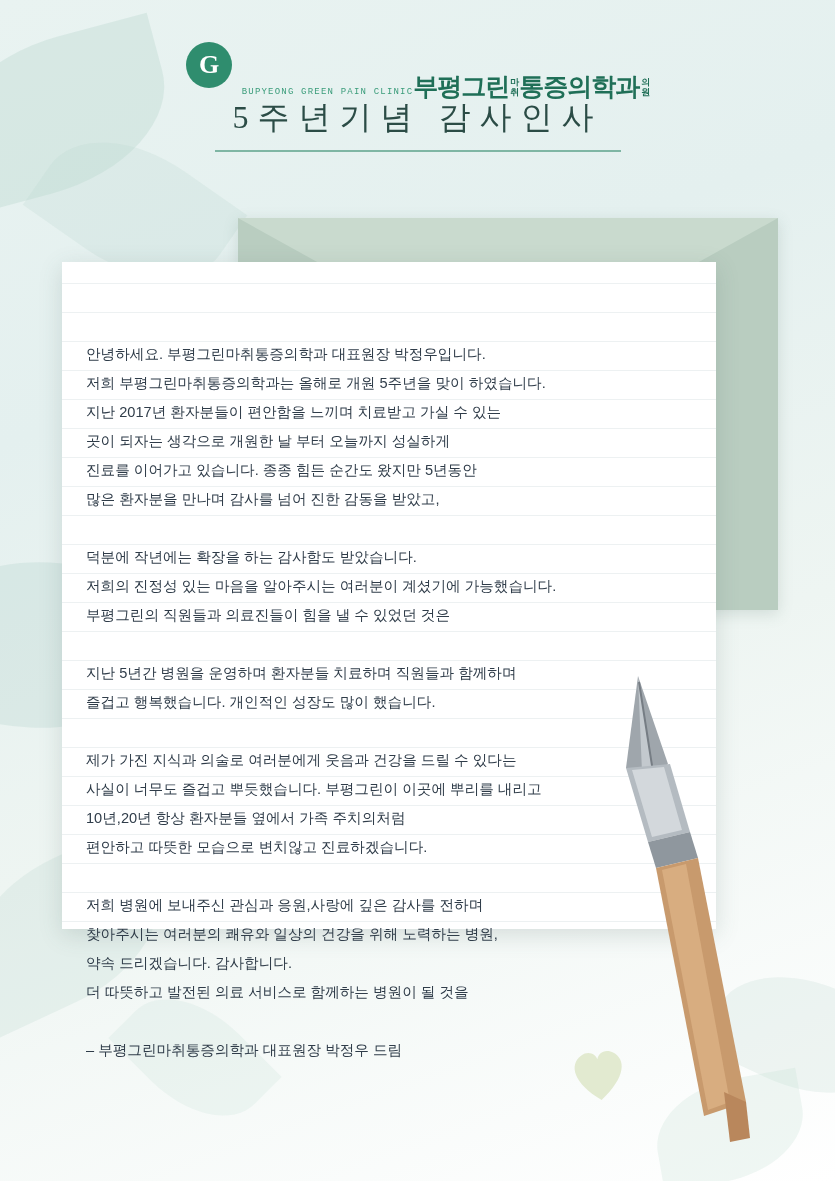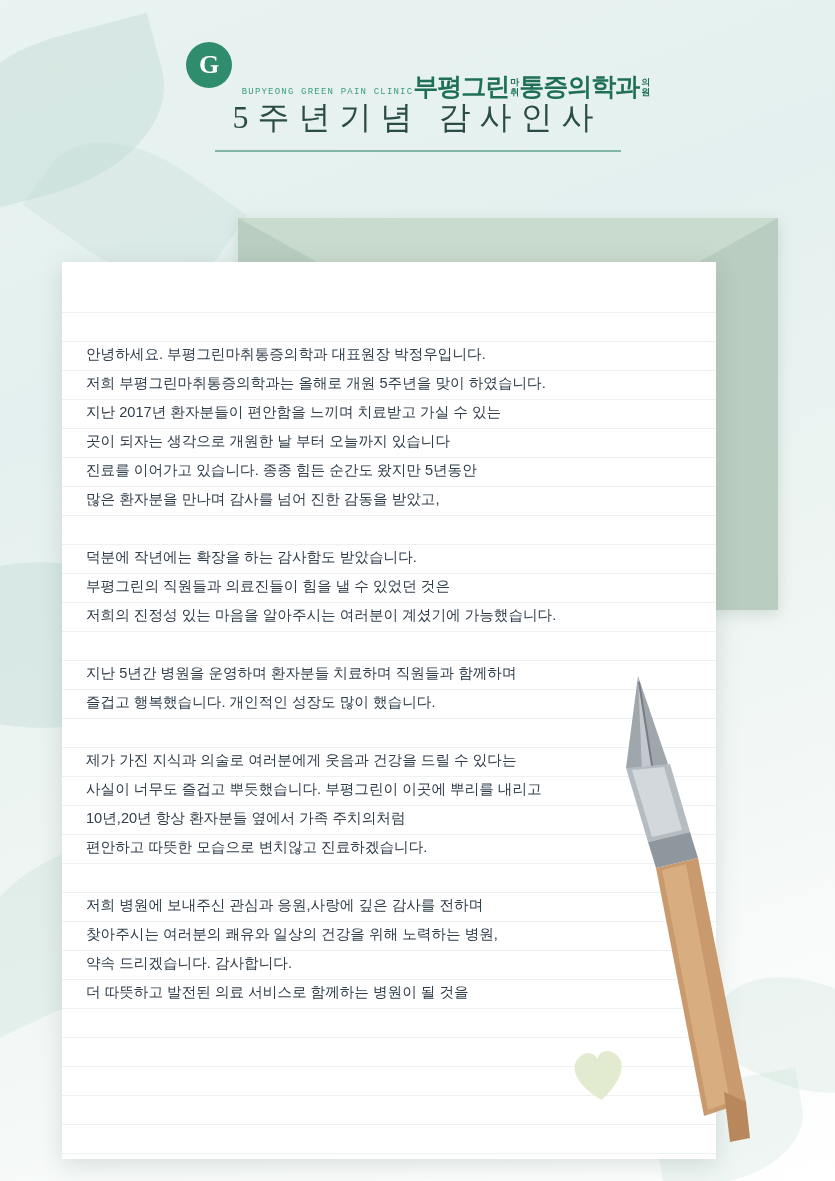--- a/index.html
+++ b/index.html
@@ -139,21 +139,21 @@
     border-right: 270px solid transparent;
     border-top: 150px solid #c9dace;
   }
 
   
   .letter {
     position: absolute;
     left: 62px;
     top: 262px;
     width: 654px;
-    height: 897px;
+    height: 667px;
     background: #ffffff;
     box-shadow: 0 6px 22px rgba(70,100,95,0.18);
     background-image: repeating-linear-gradient(
       to bottom,
       rgba(255,255,255,0) 0px,
       rgba(255,255,255,0) 28px,
       #edf1f2 28px,
       #edf1f2 29px
     );
     background-position: 0 22px;
@@ -236,45 +236,48 @@
   </div>
 
   <div class="envelope"></div>
 
   <div class="letter">
     <div class="letter-body">
       <div class="para">
         <p>안녕하세요. 부평그린마취통증의학과 대표원장 박정우입니다.</p>
         <p>저희 부평그린마취통증의학과는 올해로 개원 5주년을 맞이 하였습니다.</p>
         <p>지난 2017년 환자분들이 편안함을 느끼며 치료받고 가실 수 있는</p>
-        <p>곳이 되자는 생각으로 개원한 날 부터 오늘까지 있습니다</p>
+        <p>곳이 되자는 생각으로 개원한 날 부터 오늘까지 성실하게</p>
         <p>진료를 이어가고 있습니다. 종종 힘든 순간도 왔지만 5년동안</p>
         <p>많은 환자분을 만나며 감사를 넘어 진한 감동을 받았고,</p>
       </div>
       <div class="para">
         <p>덕분에 작년에는 확장을 하는 감사함도 받았습니다.</p>
+        <p>저희의 진정성 있는 마음을 알아주시는 여러분이 계셨기에 가능했습니다.</p>
         <p>부평그린의 직원들과 의료진들이 힘을 낼 수 있었던 것은</p>
-        <p>저희의 진정성 있는 마음을 알아주시는 여러분이 계셨기에 가능했습니다.</p>
       </div>
       <div class="para">
         <p>지난 5년간 병원을 운영하며 환자분들 치료하며 직원들과 함께하며</p>
         <p>즐겁고 행복했습니다. 개인적인 성장도 많이 했습니다.</p>
       </div>
       <div class="para">
         <p>제가 가진 지식과 의술로 여러분에게 웃음과 건강을 드릴 수 있다는</p>
         <p>사실이 너무도 즐겁고 뿌듯했습니다. 부평그린이 이곳에 뿌리를 내리고</p>
         <p>10년,20년 항상 환자분들 옆에서 가족 주치의처럼</p>
         <p>편안하고 따뜻한 모습으로 변치않고 진료하겠습니다.</p>
       </div>
       <div class="para">
         <p>저희 병원에 보내주신 관심과 응원,사랑에 깊은 감사를 전하며</p>
         <p>찾아주시는 여러분의 쾌유와 일상의 건강을 위해 노력하는 병원,</p>
         <p>약속 드리겠습니다. 감사합니다.</p>
         <p>더 따뜻하고 발전된 의료 서비스로 함께하는 병원이 될 것을</p>
       </div>
+      <div class="sign">
+        <p>– 부평그린마취통증의학과 대표원장 박정우 드림</p>
+      </div>
     </div>
   </div>
 
   <svg class="heart" viewBox="0 0 100 100">
     <path d="M50 88 C 10 58, 6 30, 26 18 C 38 11, 48 18, 50 26 C 52 18, 62 11, 74 18 C 94 30, 90 58, 50 88 Z" fill="#e2ead0"></path>
   </svg>
 
   <svg class="pen" viewBox="0 0 140 500">
 
     <path d="M26 4 L56 92 L42 104 L14 96 Z" fill="#9fa6ac"></path>

